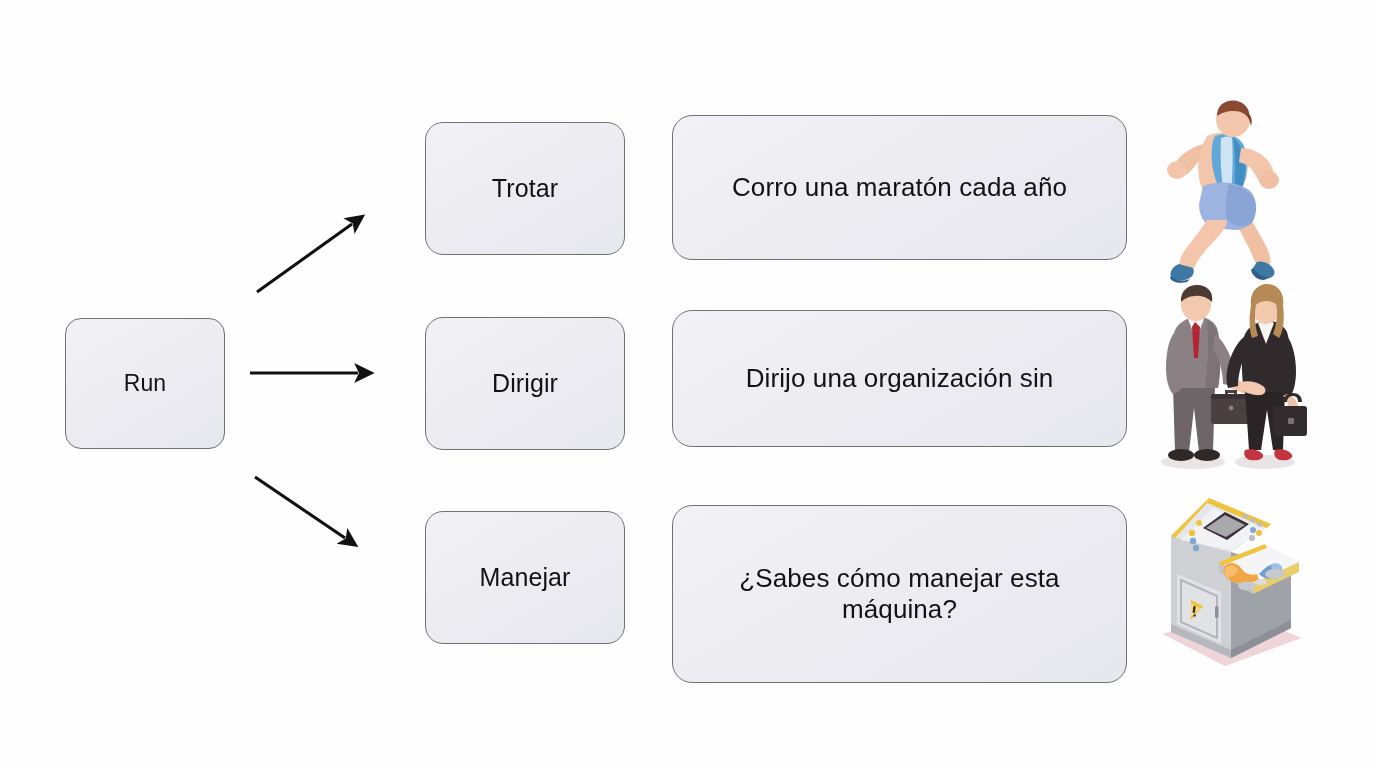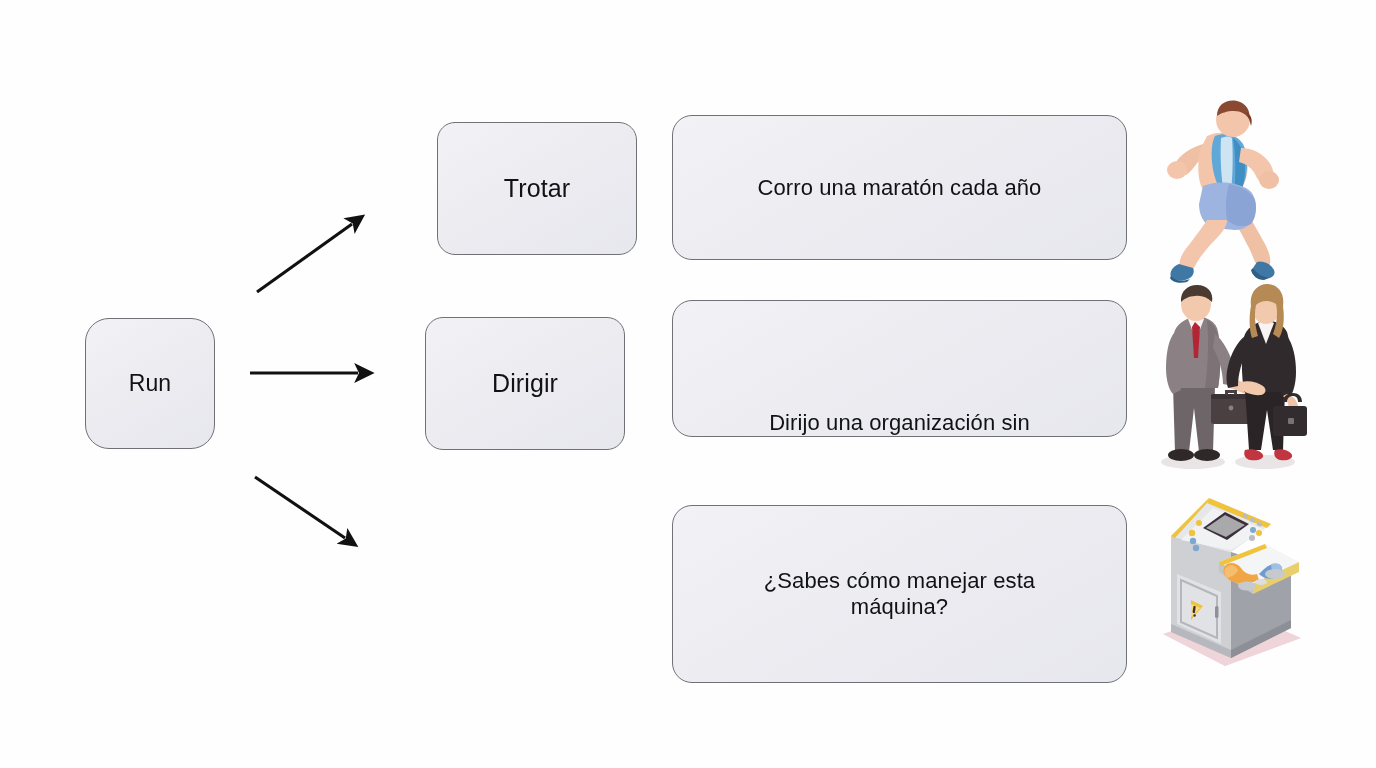--- a/index.html
+++ b/index.html
@@ -38,40 +38,39 @@
     color: #111214;
     letter-spacing: 0.1px;
   }
   .node-label {
     display: block;
     line-height: 1.18;
     padding: 0 10px;
   }
 
   .node.source {
-    left: 65px;   top: 318px;  width: 130px; height: 131px;
-    border-radius: 24px;
+    left: 65px;   top: 318px;  width: 160px; height: 131px;
+    border-radius: 16px;
     font-size: 23px;
-    margin-left: 20px;
   }
   .node.verb {
     left: 425px;  width: 200px; height: 133px;
     font-size: 25px;
   }
-  .node.verb.r1 { top: 122px; margin-left: 12px; }
+  .node.verb.r1 { top: 122px; }
   .node.verb.r2 { top: 317px; }
   .node.verb.r3 { top: 511px; }
 
   .node.phrase {
     left: 672px;  width: 455px; height: 133px;
     border-radius: 20px;
-    font-size: 22px;
+    font-size: 26px;
   }
   .node.phrase.r1 { top: 115px; height: 145px; }
-  .node.phrase.r2 { top: 300px; height: 137px; align-items: flex-end; }
+  .node.phrase.r2 { top: 310px; height: 137px; }
   .node.phrase.r3 { top: 505px; height: 178px; }
 
   
   .arrow-layer {
     position: absolute;
     inset: 0;
     pointer-events: none;
   }
 
   
@@ -250,20 +249,23 @@
       <rect x="128" y="124" width="34" height="30" rx="3" fill="#332c2e"></rect>
       <path d="M138 120 C138 114 143 111 148 111 C153 111 157 114 157 120
                L153 120 C153 116 151 114 148 114 C145 114 142 116 142 120 Z" fill="#332c2e"></path>
       <rect x="143" y="136" width="6" height="6" rx="1" fill="#7d7072"></rect>
 
       <path d="M96 100 C104 98 112 100 118 104 C122 107 121 112 116 113
                C108 114 98 110 94 106 Z" fill="#f3c9ae"></path>
     </svg>
   </div>
 
+  <div class="node verb r3">
+    <span class="node-label">Manejar</span>
+  </div>
 
   <div class="node phrase r3">
     <span class="node-label">
       <span>¿Sabes cómo manejar esta</span><br>
       <span>máquina?</span>
     </span>
   </div>
 
   <div class="illo r3">
     <svg viewBox="0 0 170 195" xmlns="http://www.w3.org/2000/svg">

